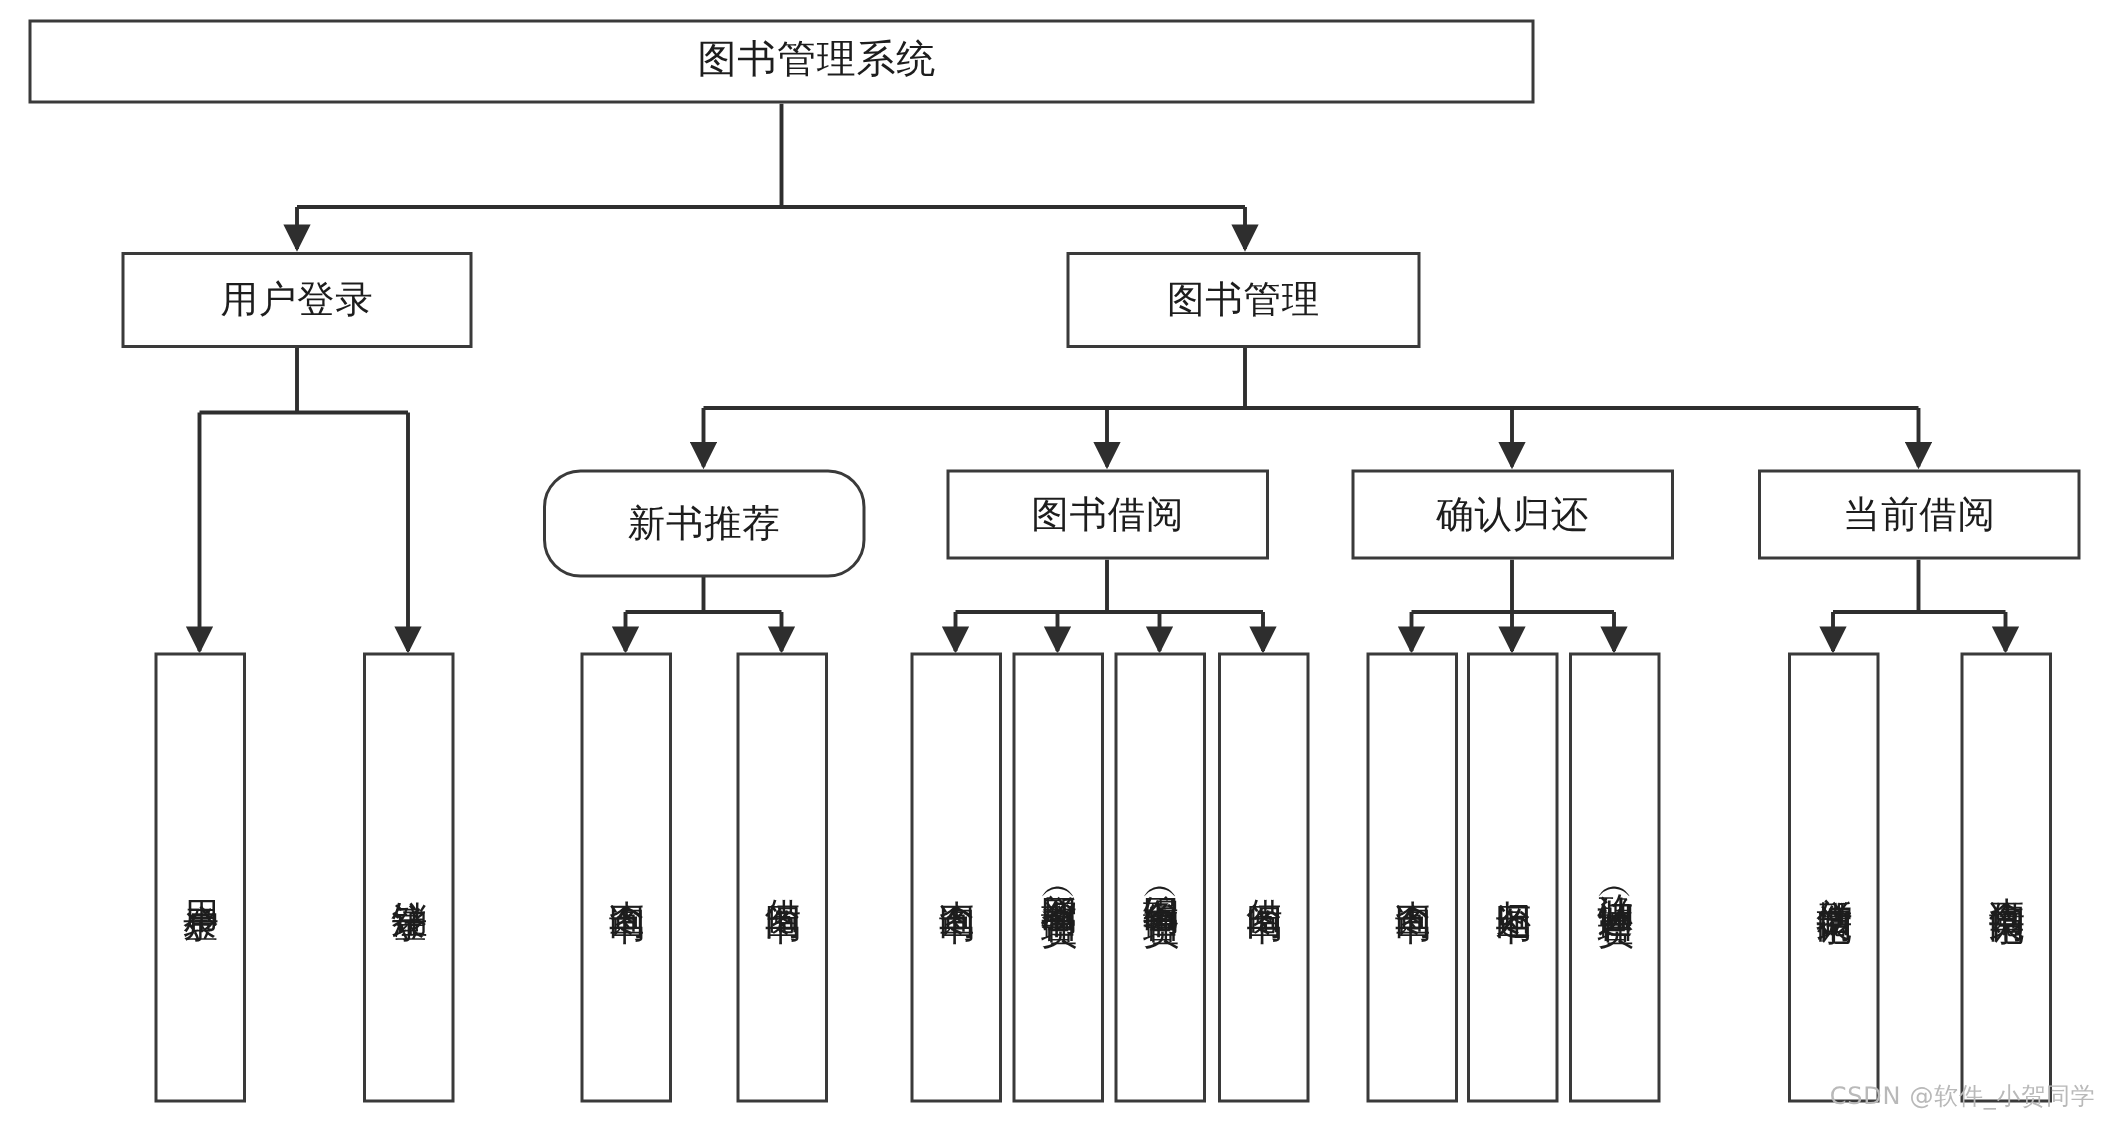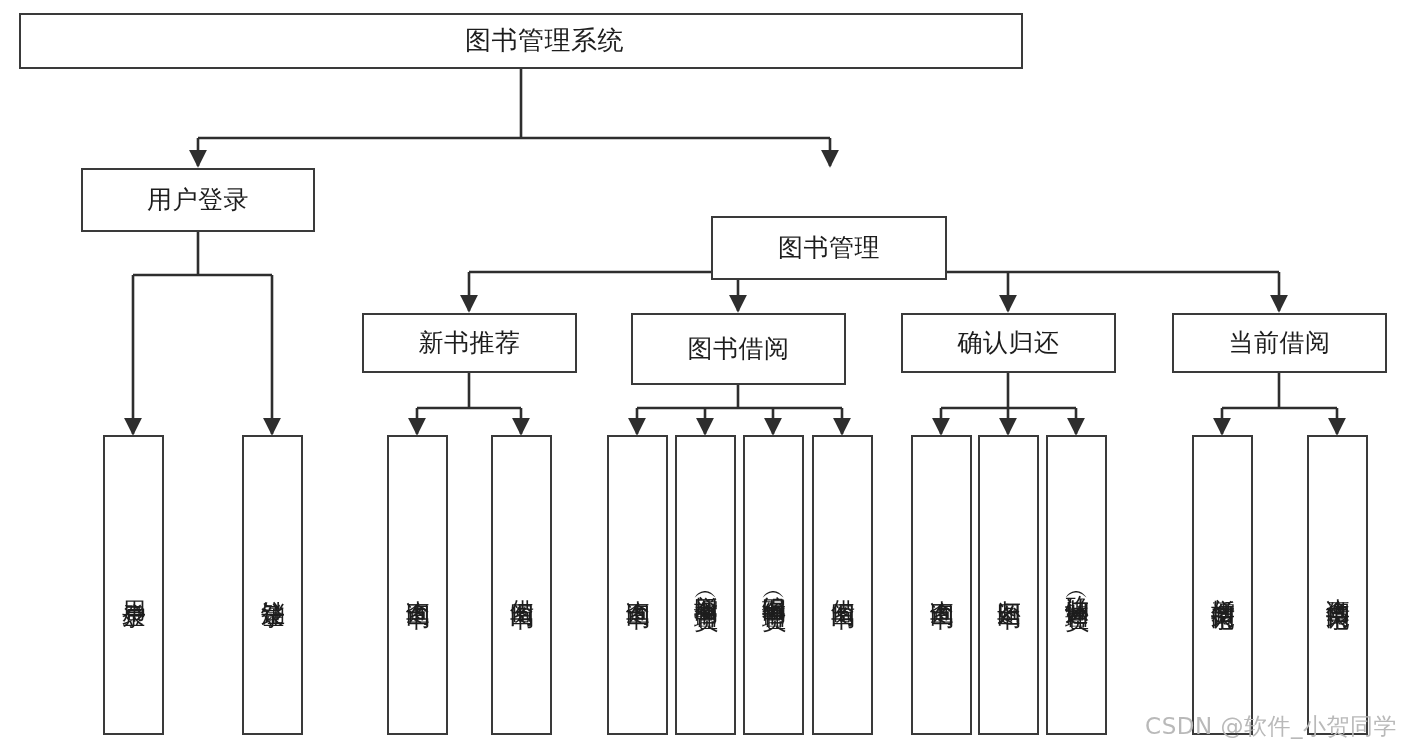--- a/index.html
+++ b/index.html
@@ -61,21 +61,21 @@
     font-size: 24px;
     line-height: 1.12;
     letter-spacing: 2px;
     white-space: nowrap;
     max-height: 286px;
   }
   #watermark {
     position: absolute;
     right: 8px;
     bottom: 5px;
-    font-size: 23px;
+    font-size: 16px;
     color: #b9b9b9;
     letter-spacing: 0.5px;
     white-space: nowrap;
     font-family: "DejaVu Sans", "Liberation Sans", sans-serif;
   }
 </style>
 </head>
 <body>
 
 <div id="diagram-root">
@@ -130,28 +130,28 @@
     </g>
   </svg>
 
   <div class="node horiz lvl0" style="left:19px; top:13px; width:1004px; height:56px;">
     <span class="node-label">图书管理系统</span>
   </div>
 
   <div class="node horiz" style="left:81px; top:168px; width:234px; height:64px;">
     <span class="node-label">用户登录</span>
   </div>
-  <div class="node horiz" style="left:711px; top:168px; width:236px; height:64px;margin-top:48px;">
+  <div class="node horiz" style="left:711px; top:168px; width:236px; height:64px;">
     <span class="node-label">图书管理</span>
   </div>
 
-  <div class="node horiz" style="left:362px; top:313px; width:215px; height:60px;">
+  <div class="node horiz" style="left:362px; top:313px; width:215px; height:72px;border-radius:25px;">
     <span class="node-label">新书推荐</span>
   </div>
-  <div class="node horiz" style="left:631px; top:313px; width:215px; height:72px;">
+  <div class="node horiz" style="left:631px; top:313px; width:215px; height:60px;">
     <span class="node-label">图书借阅</span>
   </div>
   <div class="node horiz" style="left:901px; top:313px; width:215px; height:60px;">
     <span class="node-label">确认归还</span>
   </div>
   <div class="node horiz" style="left:1172px; top:313px; width:215px; height:60px;">
     <span class="node-label">当前借阅</span>
   </div>
 
   <div class="node vert" style="left:103px; top:435px; width:61px; height:300px;">

